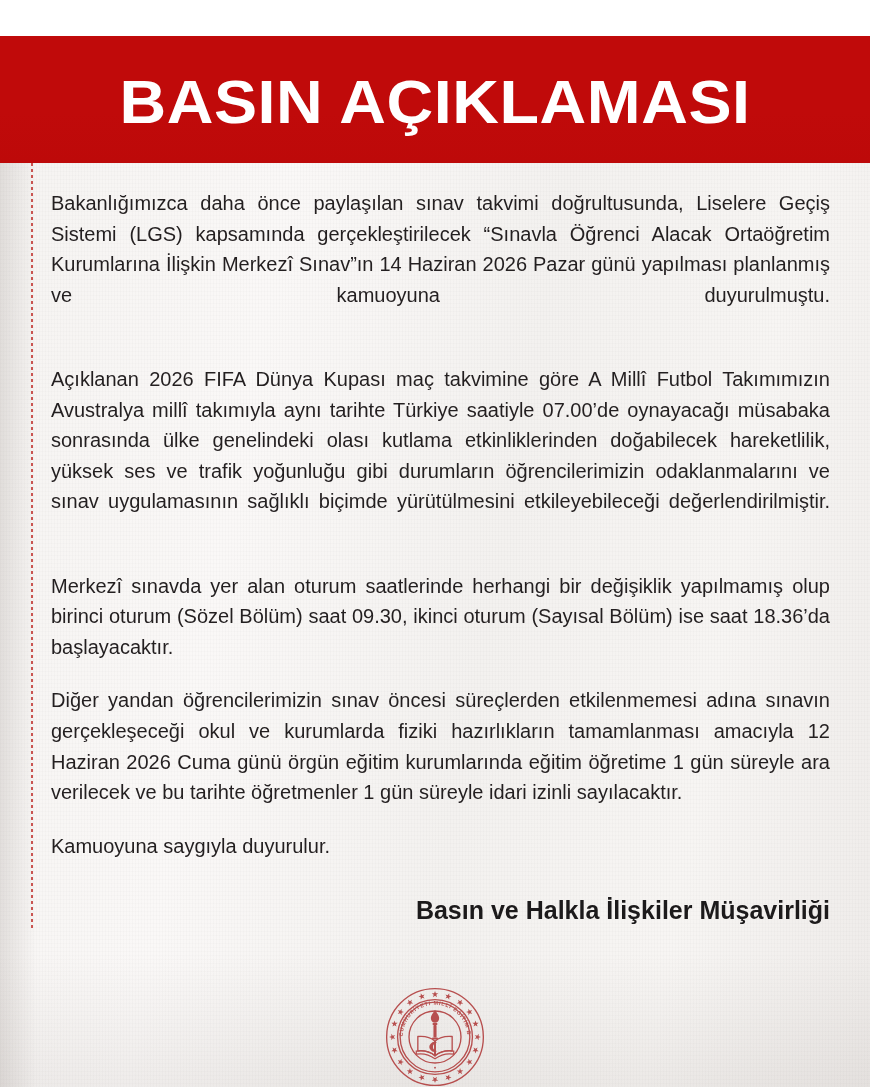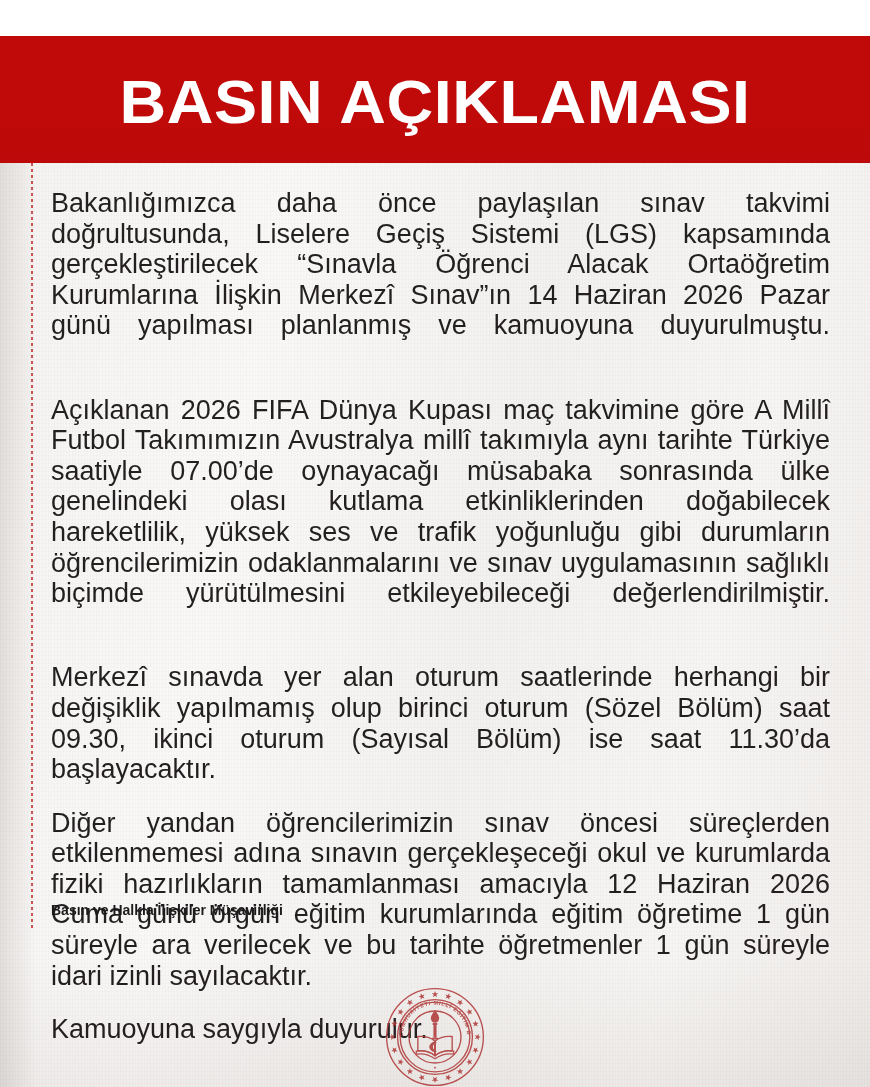--- a/index.html
+++ b/index.html
@@ -117,21 +117,21 @@
   }
 
   
   .body-text {
     position: absolute;
     left: 51px;
     top: 152px;
     width: 779px;
     color: #231f20;
     font-family: "Liberation Sans", sans-serif;
-    font-size: 27px;
+    font-size: 20px;
     line-height: 30.6px;
     text-align: justify;
     text-justify: inter-word;
   }
   .body-text p {
     margin: 0 0 23px 0;
   }
   .body-text p:last-of-type {
     margin-bottom: 0;
   }
@@ -142,25 +142,25 @@
     content: "";
     display: inline-block;
     width: 100%;
   }
 
   .signature {
     position: absolute;
     left: 51px;
     top: 861px;
     width: 779px;
-    text-align: left;
+    text-align: right;
     color: #1c1a1b;
     font-family: "Liberation Sans", sans-serif;
     font-weight: bold;
-    font-size: 14px;
+    font-size: 25px;
     line-height: 26px;
   }
 
   
   .seal {
     position: absolute;
     left: 383px;
     top: 949px;
     width: 104px;
     height: 104px;
@@ -178,21 +178,21 @@
   <div class="paper">
     <div class="paper-shade-left"></div>
     <div class="paper-shade-bottom"></div>
   </div>
 
   <div class="margin-rule"></div>
 
   <div class="body-text">
     <p class="para-justify-all">Bakanlığımızca daha önce paylaşılan sınav takvimi doğrultusunda, Liselere Geçiş Sistemi (LGS) kapsamında gerçekleştirilecek “Sınavla Öğrenci Alacak Ortaöğretim Kurumlarına İlişkin Merkezî Sınav”ın 14 Haziran 2026 Pazar günü yapılması planlanmış ve kamuoyuna duyurulmuştu.</p>
     <p class="para-justify-all">Açıklanan 2026 FIFA Dünya Kupası maç takvimine göre A Millî Futbol Takımımızın Avustralya millî takımıyla aynı tarihte Türkiye saatiyle 07.00’de oynayacağı müsabaka sonrasında ülke genelindeki olası kutlama etkinliklerinden doğabilecek hareketlilik, yüksek ses ve trafik yoğunluğu gibi durumların öğrencilerimizin odaklanmalarını ve sınav uygulamasının sağlıklı biçimde yürütülmesini etkileyebileceği değerlendirilmiştir.</p>
-    <p>Merkezî sınavda yer alan oturum saatlerinde herhangi bir değişiklik yapılmamış olup birinci oturum (Sözel Bölüm) saat 09.30, ikinci oturum (Sayısal Bölüm) ise saat 11.30’da başlayacaktır.</p>
+    <p>Merkezî sınavda yer alan oturum saatlerinde herhangi bir değişiklik yapılmamış olup birinci oturum (Sözel Bölüm) saat 09.30, ikinci oturum (Sayısal Bölüm) ise saat 18.36’da başlayacaktır.</p>
     <p>Diğer yandan öğrencilerimizin sınav öncesi süreçlerden etkilenmemesi adına sınavın gerçekleşeceği okul ve kurumlarda fiziki hazırlıkların tamamlanması amacıyla 12 Haziran 2026 Cuma günü örgün eğitim kurumlarında eğitim öğretime 1 gün süreyle ara verilecek ve bu tarihte öğretmenler 1 gün süreyle idari izinli sayılacaktır.</p>
     <p>Kamuoyuna saygıyla duyurulur.</p>
   </div>
 
   <div class="signature">Basın ve Halkla İlişkiler Müşavirliği</div>
 
   <div class="seal">
     <svg viewBox="0 0 200 200" width="104" height="104" xmlns="http://www.w3.org/2000/svg">
       <defs>
         <path id="ringpath" d="M 100,100 m -74,0 a 74,74 0 1,1 148,0 a 74,74 0 1,1 -148,0"></path>

